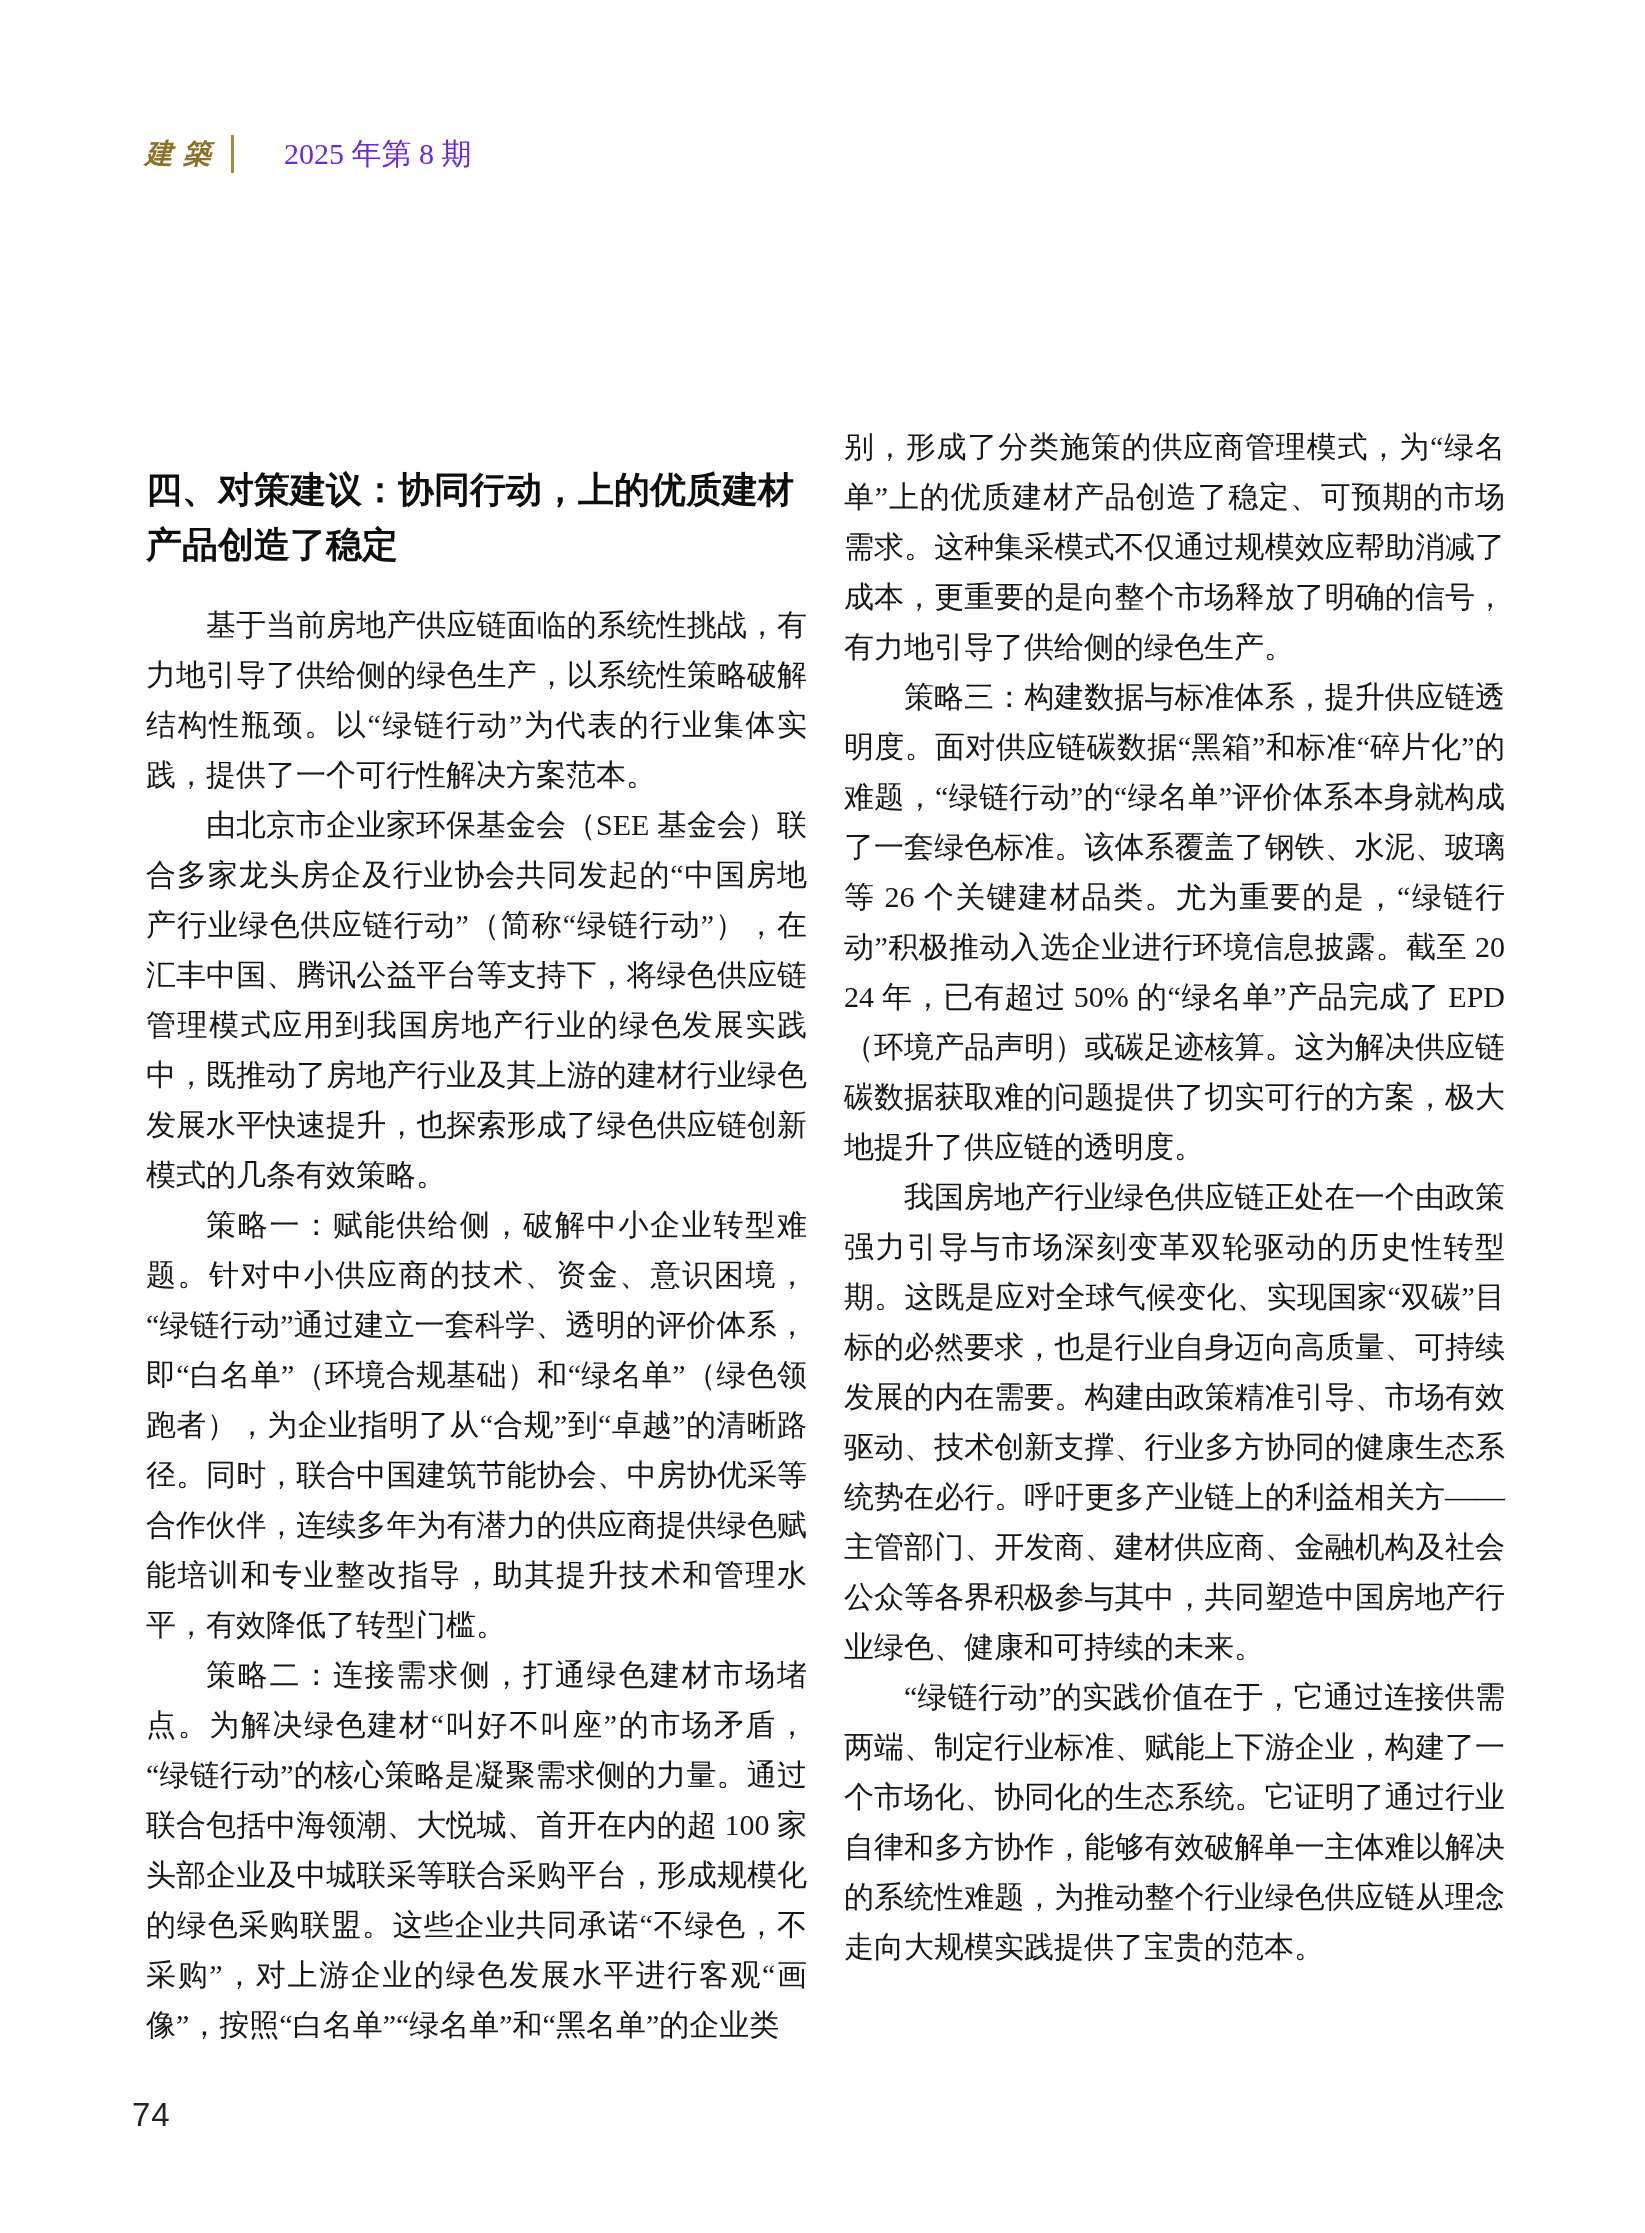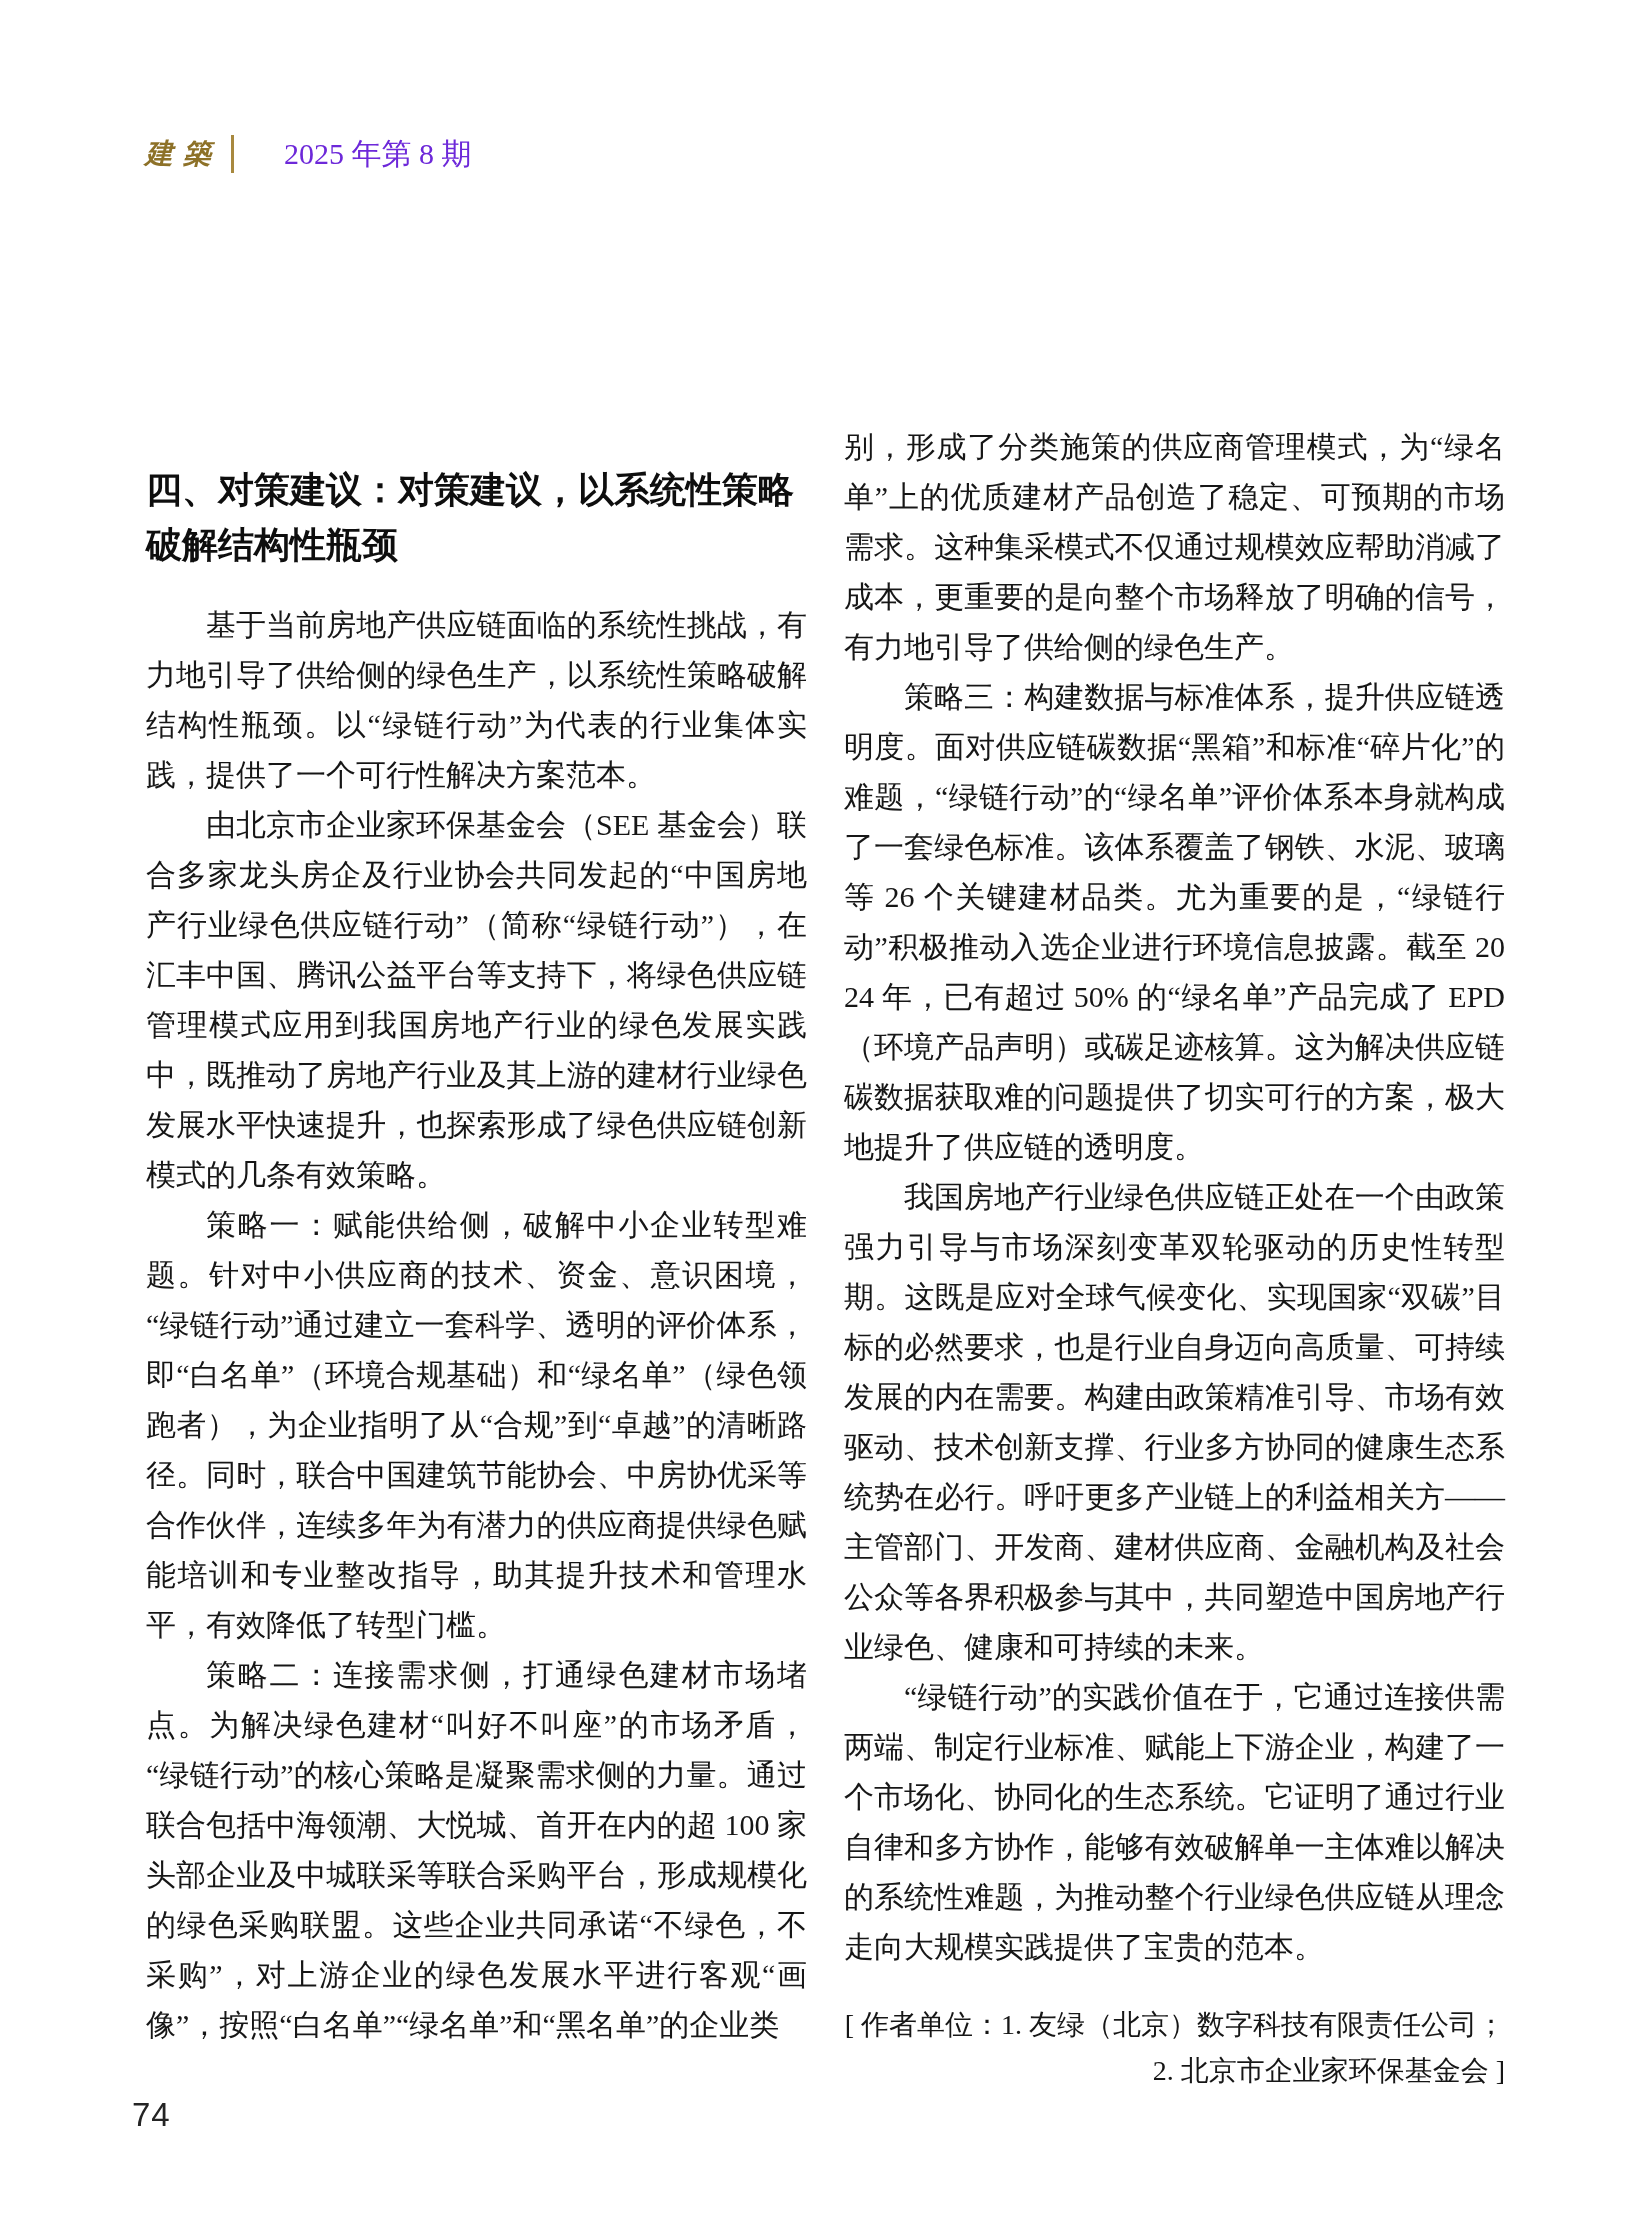--- a/index.html
+++ b/index.html
@@ -105,35 +105,31 @@
 <body>
 
 <div class="page-header">
   <span class="journal-logo">建築</span>
   <span class="header-divider"></span>
   <span class="issue-label">2025 年第 8 期</span>
 </div>
 
 <div class="text-column column-left">
 
-  <h2 class="section-heading">四、对策建议：对策建议，以系统性策略破解结构性瓶颈</h2>
+  <h2 class="section-heading">四、对策建议：协同行动，上的优质建材产品创造了稳定</h2>
 
   <p class="body-par indent">基于当前房地产供应链面临的系统性挑战，有力地引导了供给侧的绿色生产，以系统性策略破解结构性瓶颈。以“绿链行动”为代表的行业集体实践，提供了一个可行性解决方案范本。</p>
   <p class="body-par indent">由北京市企业家环保基金会（SEE 基金会）联合多家龙头房企及行业协会共同发起的“中国房地产行业绿色供应链行动”（简称“绿链行动”），在汇丰中国、腾讯公益平台等支持下，将绿色供应链管理模式应用到我国房地产行业的绿色发展实践中，既推动了房地产行业及其上游的建材行业绿色发展水平快速提升，也探索形成了绿色供应链创新模式的几条有效策略。</p>
   <p class="body-par indent">策略一：赋能供给侧，破解中小企业转型难题。针对中小供应商的技术、资金、意识困境，“绿链行动”通过建立一套科学、透明的评价体系，即“白名单”（环境合规基础）和“绿名单”（绿色领跑者），为企业指明了从“合规”到“卓越”的清晰路径。同时，联合中国建筑节能协会、中房协优采等合作伙伴，连续多年为有潜力的供应商提供绿色赋能培训和专业整改指导，助其提升技术和管理水平，有效降低了转型门槛。</p>
   <p class="body-par indent">策略二：连接需求侧，打通绿色建材市场堵点。为解决绿色建材“叫好不叫座”的市场矛盾，“绿链行动”的核心策略是凝聚需求侧的力量。通过联合包括中海领潮、大悦城、首开在内的超 100 家头部企业及中城联采等联合采购平台，形成规模化的绿色采购联盟。这些企业共同承诺“不绿色，不采购”，对上游企业的绿色发展水平进行客观“画像”，按照“白名单”“绿名单”和“黑名单”的企业类</p>
 </div>
 
 <div class="text-column column-right">
   <p class="body-par">别，形成了分类施策的供应商管理模式，为“绿名单”上的优质建材产品创造了稳定、可预期的市场需求。这种集采模式不仅通过规模效应帮助消减了成本，更重要的是向整个市场释放了明确的信号，有力地引导了供给侧的绿色生产。</p>
 
   <p class="body-par indent">策略三：构建数据与标准体系，提升供应链透明度。面对供应链碳数据“黑箱”和标准“碎片化”的难题，“绿链行动”的“绿名单”评价体系本身就构成了一套绿色标准。该体系覆盖了钢铁、水泥、玻璃等 26 个关键建材品类。尤为重要的是，“绿链行动”积极推动入选企业进行环境信息披露。截至 2024 年，已有超过 50% 的“绿名单”产品完成了 EPD（环境产品声明）或碳足迹核算。这为解决供应链碳数据获取难的问题提供了切实可行的方案，极大地提升了供应链的透明度。</p>
   <p class="body-par indent">我国房地产行业绿色供应链正处在一个由政策强力引导与市场深刻变革双轮驱动的历史性转型期。这既是应对全球气候变化、实现国家“双碳”目标的必然要求，也是行业自身迈向高质量、可持续发展的内在需要。构建由政策精准引导、市场有效驱动、技术创新支撑、行业多方协同的健康生态系统势在必行。呼吁更多产业链上的利益相关方——主管部门、开发商、建材供应商、金融机构及社会公众等各界积极参与其中，共同塑造中国房地产行业绿色、健康和可持续的未来。</p>
   <p class="body-par indent">“绿链行动”的实践价值在于，它通过连接供需两端、制定行业标准、赋能上下游企业，构建了一个市场化、协同化的生态系统。它证明了通过行业自律和多方协作，能够有效破解单一主体难以解决的系统性难题，为推动整个行业绿色供应链从理念走向大规模实践提供了宝贵的范本。</p>
 
-  <div class="author-note">
-    <p class="author-note-line">[ 作者单位：1. 友绿（北京）数字科技有限责任公司；</p>
-    <p class="author-note-line">2. 北京市企业家环保基金会 ]</p>
-  </div>
 </div>
 
 <div class="page-number">74</div>
 
 
 </body></html>

